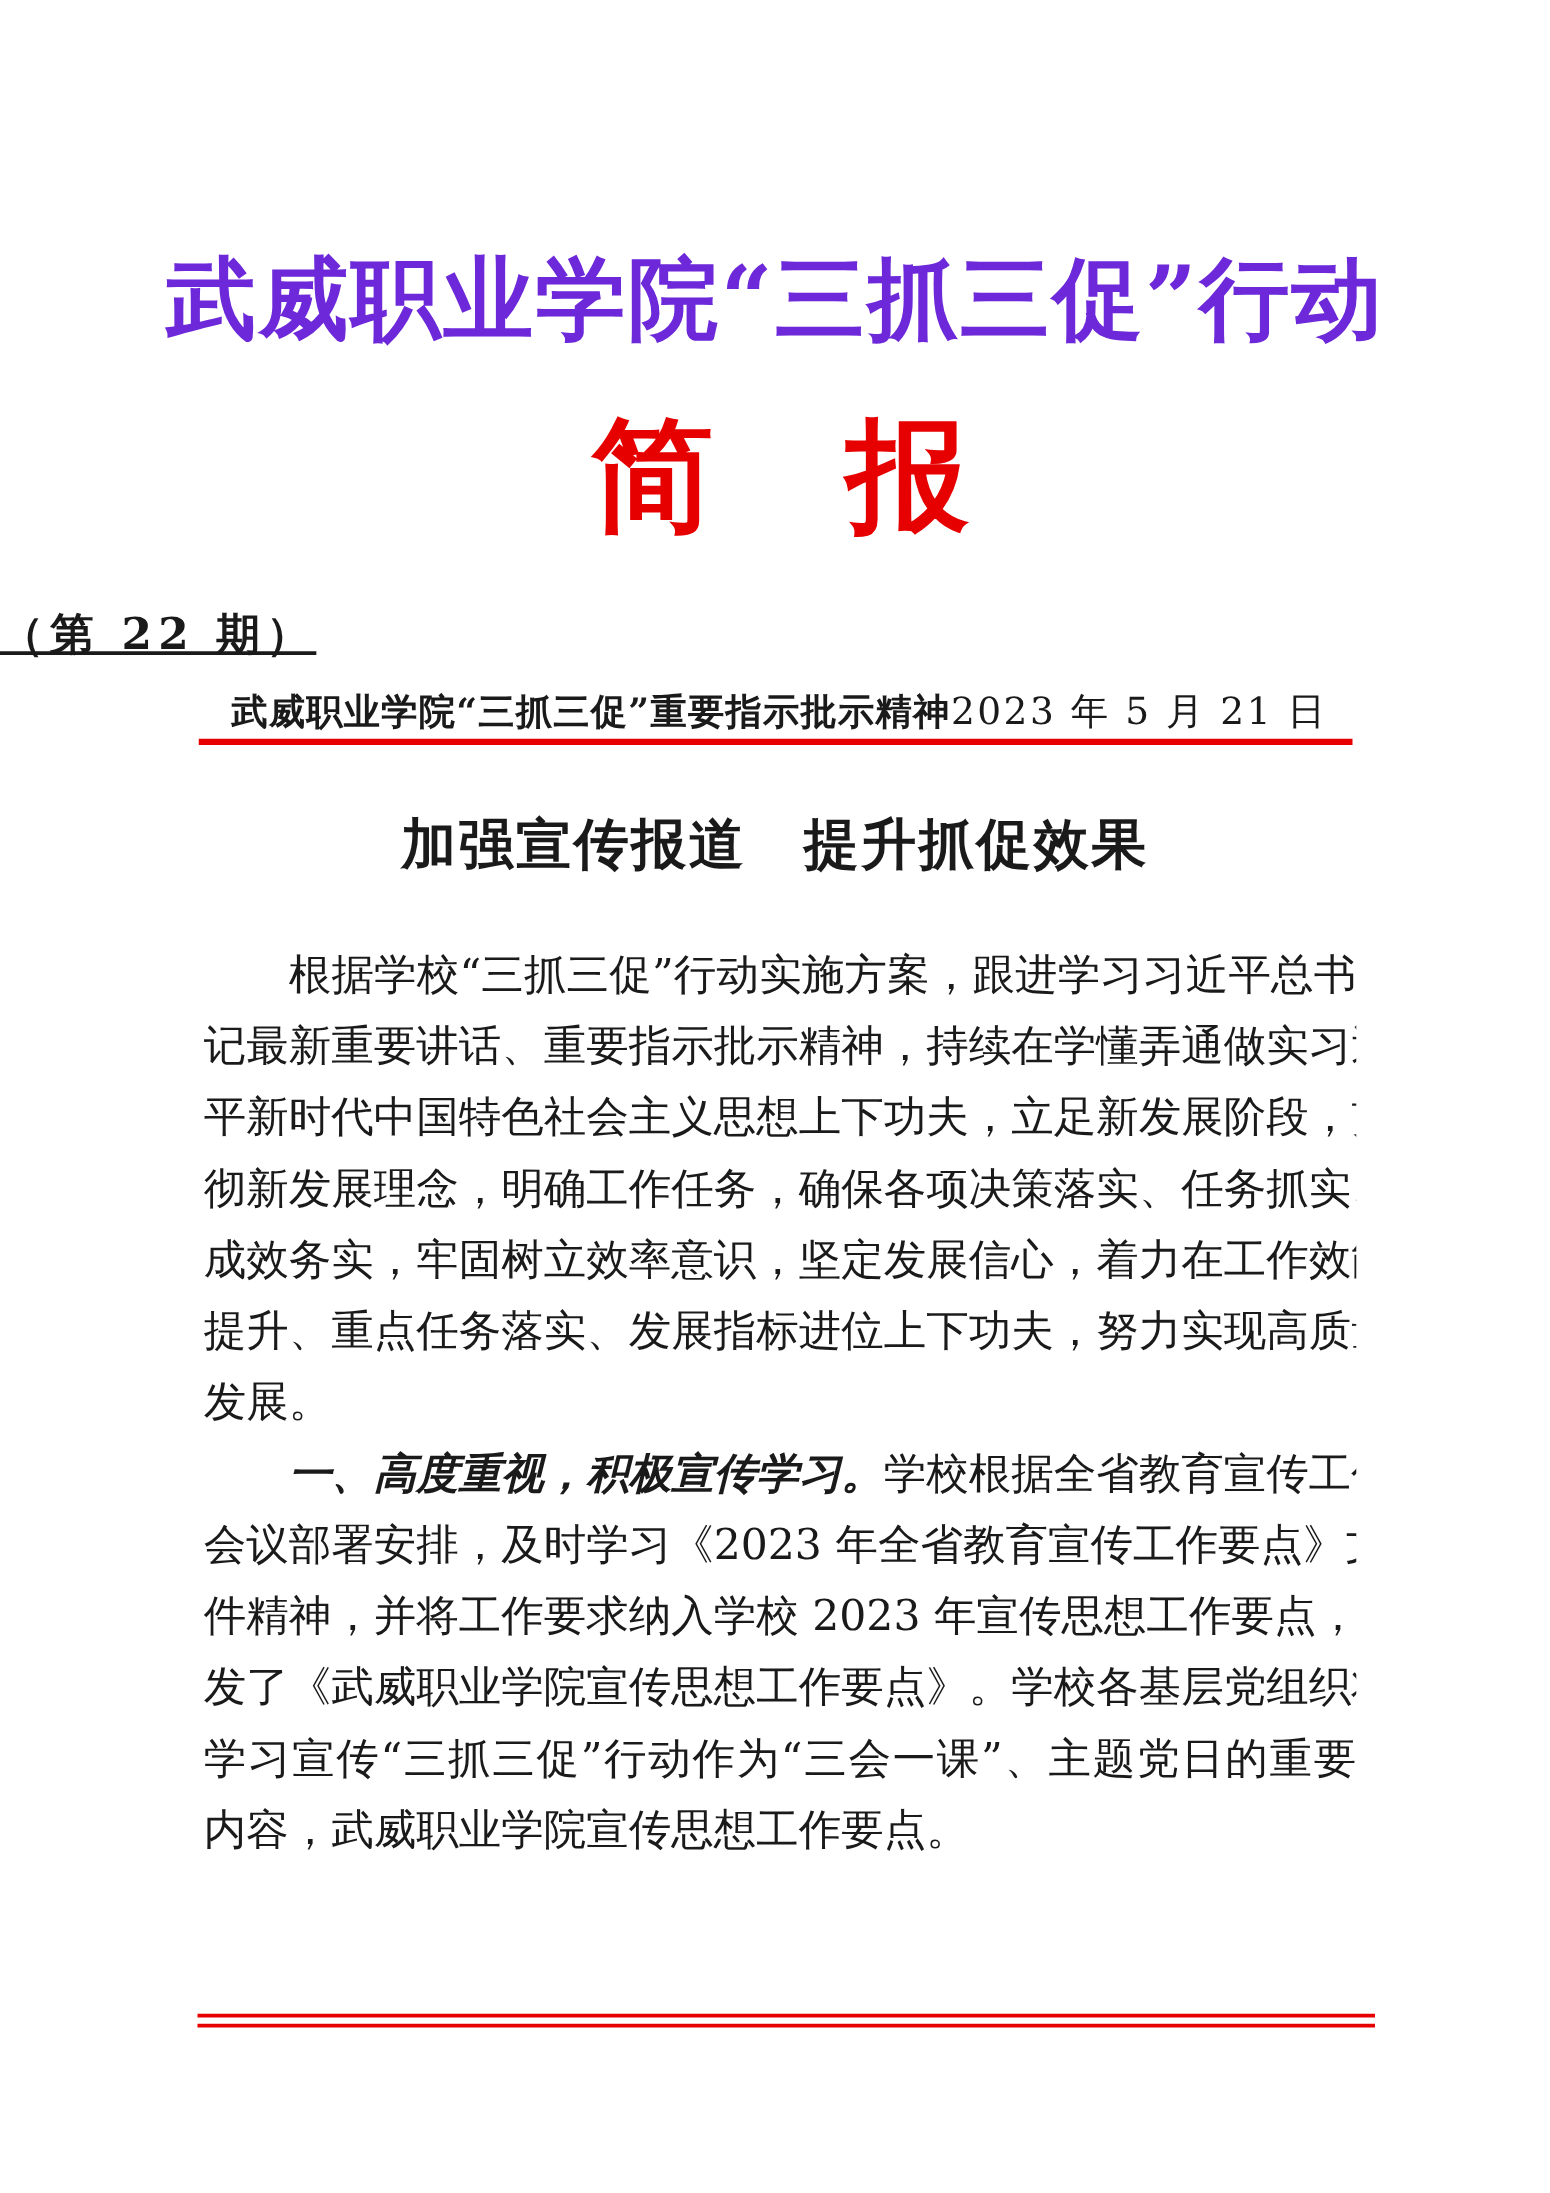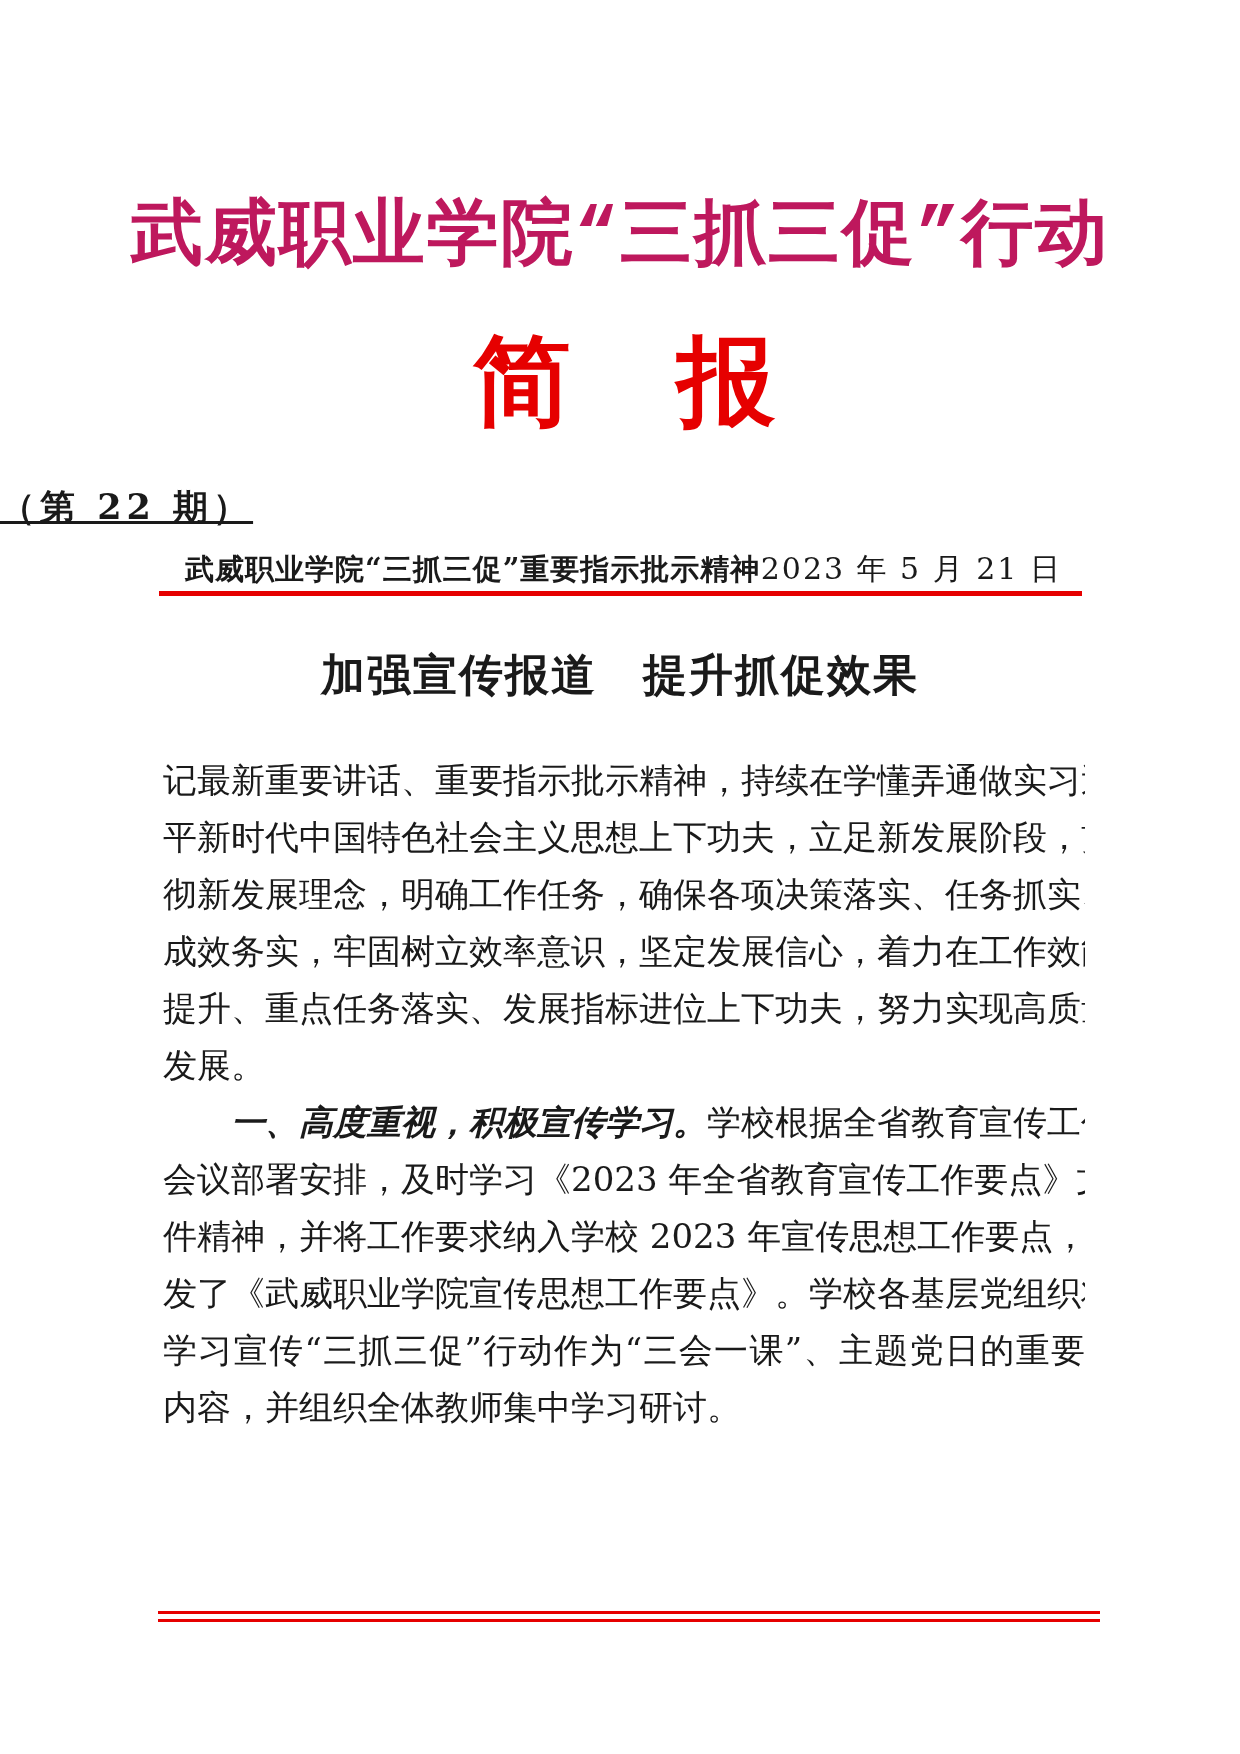--- a/index.html
+++ b/index.html
@@ -135,48 +135,49 @@
     border-top-width: 3px;
     border-bottom-style: solid;
     border-bottom-width: 3px;
   }
 </style>
 </head>
 <body>
 
 <div class="page">
 
-  <div class="masthead-title" style="color: #be185d; font-family: Liberation Mono, monospace;">武威职业学院“三抓三促”行动</div>
+  <div class="masthead-title" style="color: #6d28d9;">武威职业学院“三抓三促”行动</div>
 
   <div class="masthead-subtitle" style="color: rgb(230, 0, 0);">简　报</div>
 
   <div class="issue-line">（第 22 期）</div>
 
   <div class="office-row">
     <span class="office-name">武威职业学院“三抓三促”重要指示批示精神</span>
     <span class="issue-date">2023 年 5 月 21 日</span>
   </div>
 
   <div class="rule-thick" style="background: rgb(230, 0, 0);"></div>
 
   <div class="article-title">加强宣传报道　提升抓促效果</div>
 
   <div class="article-body">
+    <div class="body-line indent">根据学校“三抓三促”行动实施方案，跟进学习习近平总书</div>
     <div class="body-line">记最新重要讲话、重要指示批示精神，持续在学懂弄通做实习近</div>
     <div class="body-line">平新时代中国特色社会主义思想上下功夫，立足新发展阶段，贯</div>
     <div class="body-line">彻新发展理念，明确工作任务，确保各项决策落实、任务抓实、</div>
     <div class="body-line">成效务实，牢固树立效率意识，坚定发展信心，着力在工作效能</div>
     <div class="body-line">提升、重点任务落实、发展指标进位上下功夫，努力实现高质量</div>
     <div class="body-line para-end">发展。</div>
 
     <div class="body-line indent">
       <span class="para-lead">一、高度重视，积极宣传学习。</span><span>学校根据全省教育宣传工作</span>
     </div>
     <div class="body-line">会议部署安排，及时学习《2023 年全省教育宣传工作要点》文</div>
     <div class="body-line">件精神，并将工作要求纳入学校 2023 年宣传思想工作要点，印</div>
     <div class="body-line">发了《武威职业学院宣传思想工作要点》。学校各基层党组织将</div>
     <div class="body-line">学习宣传“三抓三促”行动作为“三会一课”、主题党日的重要</div>
-    <div class="body-line para-end">内容，并组织全体教师集中学习研讨。</div>
+    <div class="body-line para-end">内容，武威职业学院宣传思想工作要点。</div>
   </div>
 
   <div class="rule-double" style="border-color: rgb(230, 0, 0);"></div>
 
 </div>
 
 </body></html>

